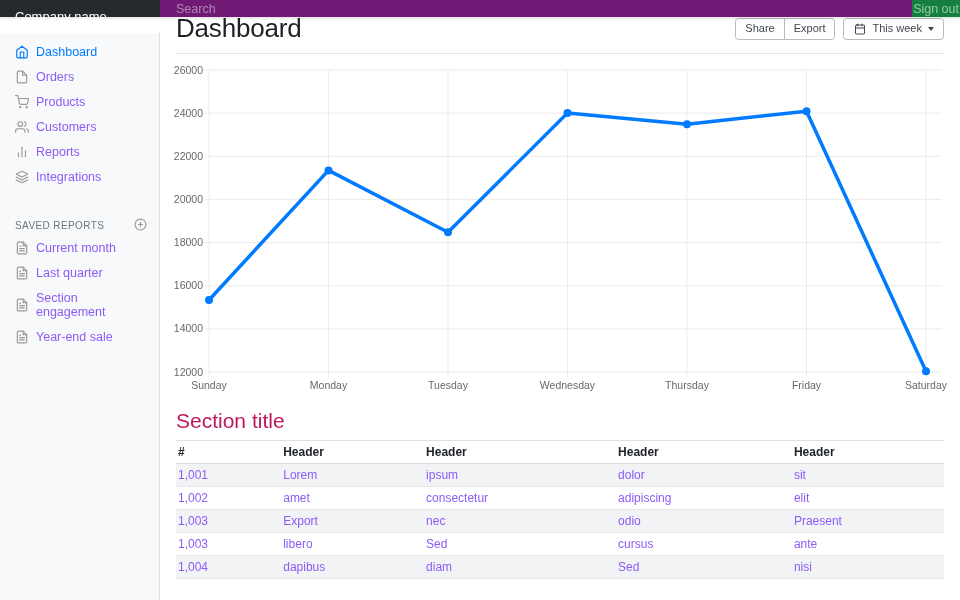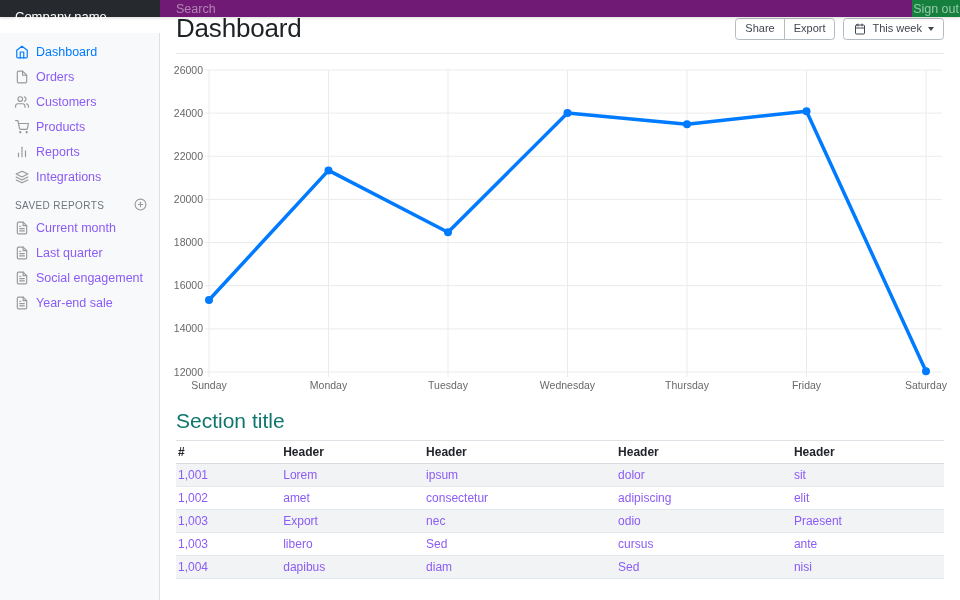--- a/index.html
+++ b/index.html
@@ -25,21 +25,21 @@
   .sidebar { position:fixed; top:33px; left:0; bottom:0; width:160px;
              background:#f8f9fa; box-shadow:inset -1px 0 0 rgba(0,0,0,.1);
              padding-top:6px; z-index:40; }
   .nav-link { display:flex; align-items:center; gap:7px; padding:5.5px 15px;
               font-size:12.5px; font-weight:500; color:#8b5cf6; text-decoration:none;
               cursor:pointer; }
   .nav-link .icn { color:#999; }
   .nav-link.active { color:#007bff; }
   .nav-link.active .icn { color:#007bff; }
   .icn { width:14px; height:14px; flex:0 0 14px; }
-  .sidebar-heading { margin-top:7px; padding:2px 13px 2px 15px; display:flex;
+  .sidebar-heading { margin-top:27px; padding:2px 13px 2px 15px; display:flex;
                      align-items:center; justify-content:space-between;
                      font-size:10px; letter-spacing:.4px; color:#6c757d;
                      text-transform:uppercase; }
   .sidebar-heading .icn { width:13px; height:13px; color:#999; cursor:pointer; }
 
   
   .main { margin-left:160px; padding:0 16px; }
   .page-header { display:flex; align-items:center; justify-content:space-between;
                  padding:13px 0 9px; border-bottom:1px solid #e4e7ea; }
   h1.page-title { font-size:26px; font-weight:500; color:#1d2126; letter-spacing:-.2px; }
@@ -54,21 +54,21 @@
   .btn .icn { width:12px; height:12px; color:#40464e; }
   .caret { width:0; height:0; border-left:3.5px solid transparent;
            border-right:3.5px solid transparent; border-top:4px solid #40464e;
            display:inline-block; margin-left:1px; }
 
   
   .chart-wrap { margin-top:8px; }
   .chart-wrap svg { overflow:visible; display:block; }
 
   
-  h2.section-title { font-size:21px; font-weight:500; color:#0f766e; margin:15px 0 7px; }
+  h2.section-title { font-size:21px; font-weight:500; color:#be185d; margin:15px 0 7px; }
   table.data { width:100%; border-collapse:collapse; font-size:12px; }
   table.data th { text-align:left; font-weight:700; padding:4px 2px;
                   border-top:1px solid #dee2e6; border-bottom:1px solid #d8dce0; }
   table.data td { padding:4px 2px; border-bottom:1px solid #e5e8eb; color:#8b5cf6; }
   table.data tbody tr:nth-child(odd) { background:#f2f3f5; }
   table.data th:nth-child(1) { width:13.7%; }
   table.data th:nth-child(2) { width:18.6%; }
   table.data th:nth-child(3) { width:25.0%; }
   table.data th:nth-child(4) { width:22.9%; }
 </style>
@@ -92,34 +92,34 @@
       </a>
       <a class="nav-link">
         <svg class="icn" viewBox="0 0 24 24" fill="none" stroke="currentColor" stroke-width="2" stroke-linecap="round" stroke-linejoin="round">
           <path d="M13 2H6a2 2 0 0 0-2 2v16a2 2 0 0 0 2 2h12a2 2 0 0 0 2-2V9z"></path>
           <polyline points="13 2 13 9 20 9"></polyline>
         </svg>
         <span>Orders</span>
       </a>
       <a class="nav-link">
         <svg class="icn" viewBox="0 0 24 24" fill="none" stroke="currentColor" stroke-width="2" stroke-linecap="round" stroke-linejoin="round">
+          <circle cx="9" cy="21" r="1"></circle>
+          <circle cx="20" cy="21" r="1"></circle>
+          <path d="M1 1h4l2.68 13.39a2 2 0 0 0 2 1.61h9.72a2 2 0 0 0 2-1.61L23 6H6"></path>
+        </svg>
+        <span>Products</span>
+      </a>
+      <a class="nav-link">
+        <svg class="icn" viewBox="0 0 24 24" fill="none" stroke="currentColor" stroke-width="2" stroke-linecap="round" stroke-linejoin="round">
           <path d="M17 21v-2a4 4 0 0 0-4-4H5a4 4 0 0 0-4 4v2"></path>
           <circle cx="9" cy="7" r="4"></circle>
           <path d="M23 21v-2a4 4 0 0 0-3-3.87"></path>
           <path d="M16 3.13a4 4 0 0 1 0 7.75"></path>
         </svg>
         <span>Customers</span>
-      </a>
-      <a class="nav-link">
-        <svg class="icn" viewBox="0 0 24 24" fill="none" stroke="currentColor" stroke-width="2" stroke-linecap="round" stroke-linejoin="round">
-          <circle cx="9" cy="21" r="1"></circle>
-          <circle cx="20" cy="21" r="1"></circle>
-          <path d="M1 1h4l2.68 13.39a2 2 0 0 0 2 1.61h9.72a2 2 0 0 0 2-1.61L23 6H6"></path>
-        </svg>
-        <span>Products</span>
       </a>
       <a class="nav-link">
         <svg class="icn" viewBox="0 0 24 24" fill="none" stroke="currentColor" stroke-width="2" stroke-linecap="round" stroke-linejoin="round">
           <line x1="18" y1="20" x2="18" y2="10"></line>
           <line x1="12" y1="20" x2="12" y2="4"></line>
           <line x1="6" y1="20" x2="6" y2="14"></line>
         </svg>
         <span>Reports</span>
       </a>
       <a class="nav-link">
@@ -161,21 +161,21 @@
         <span>Last quarter</span>
       </a>
       <a class="nav-link">
         <svg class="icn" viewBox="0 0 24 24" fill="none" stroke="currentColor" stroke-width="2" stroke-linecap="round" stroke-linejoin="round">
           <path d="M14 2H6a2 2 0 0 0-2 2v16a2 2 0 0 0 2 2h12a2 2 0 0 0 2-2V8z"></path>
           <polyline points="14 2 14 8 20 8"></polyline>
           <line x1="16" y1="13" x2="8" y2="13"></line>
           <line x1="16" y1="17" x2="8" y2="17"></line>
           <polyline points="10 9 9 9 8 9"></polyline>
         </svg>
-        <span>Social engagement</span>
+        <span>Section engagement</span>
       </a>
       <a class="nav-link">
         <svg class="icn" viewBox="0 0 24 24" fill="none" stroke="currentColor" stroke-width="2" stroke-linecap="round" stroke-linejoin="round">
           <path d="M14 2H6a2 2 0 0 0-2 2v16a2 2 0 0 0 2 2h12a2 2 0 0 0 2-2V8z"></path>
           <polyline points="14 2 14 8 20 8"></polyline>
           <line x1="16" y1="13" x2="8" y2="13"></line>
           <line x1="16" y1="17" x2="8" y2="17"></line>
           <polyline points="10 9 9 9 8 9"></polyline>
         </svg>
         <span>Year-end sale</span>

